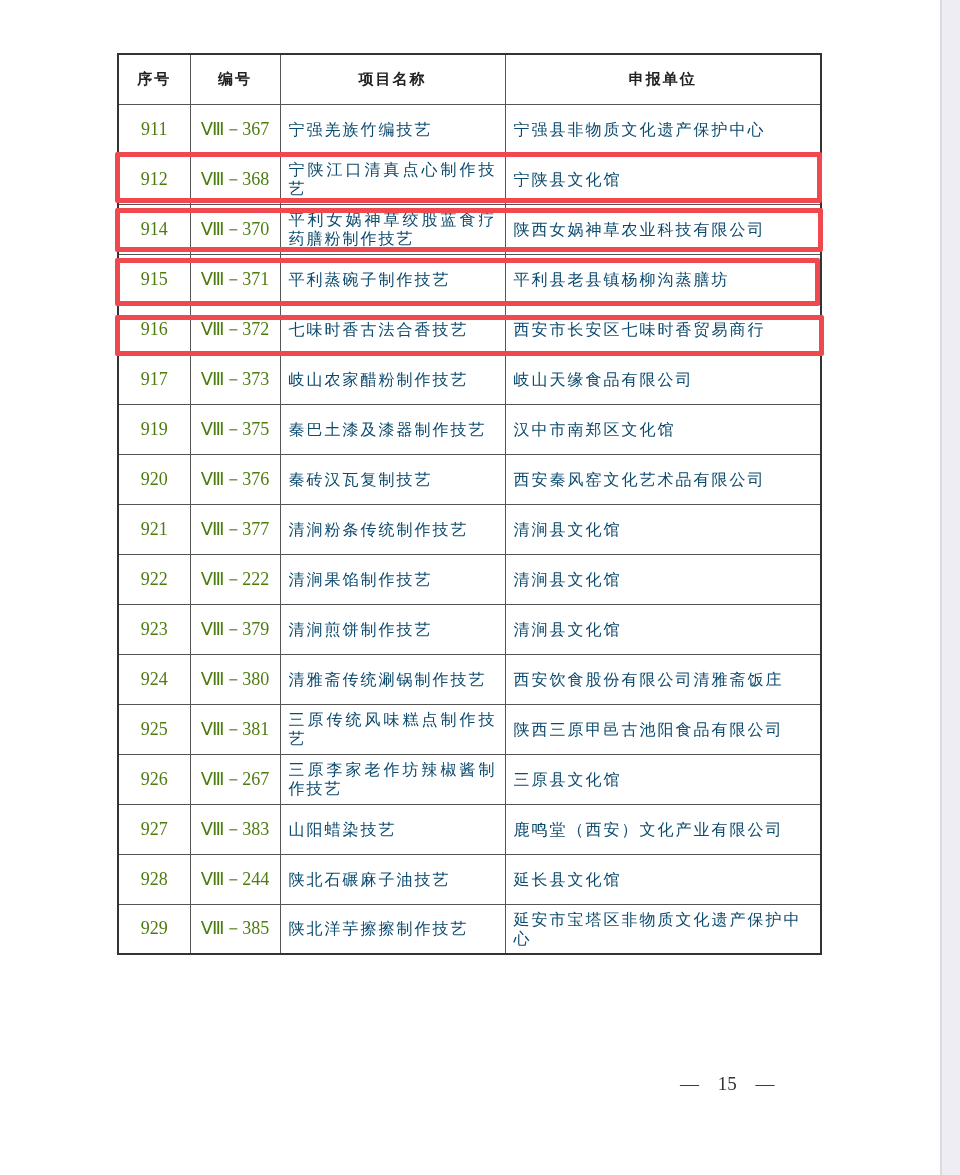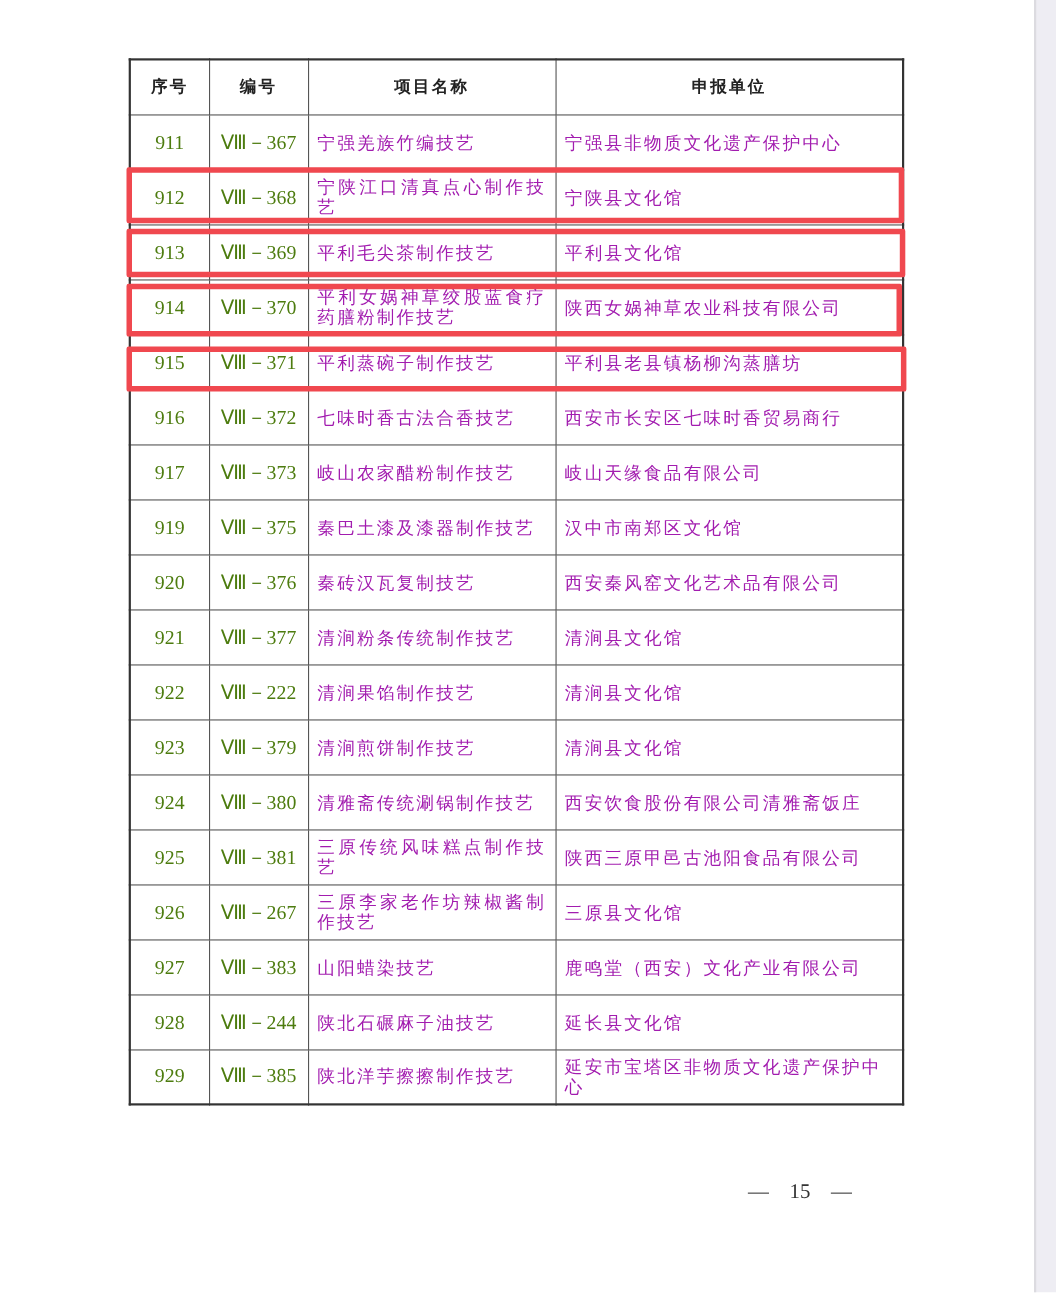--- a/index.html
+++ b/index.html
@@ -18,21 +18,21 @@
     position:absolute; left:117px; top:53px; width:703px;
     border-collapse:collapse; table-layout:fixed;
     border:2px solid #333;
   }
   .doc-table th, .doc-table td {
     border:1px solid #555; height:50px; padding:0 8px;
     font-size:16px; line-height:19px; box-sizing:border-box;
   }
   .doc-table th { font-weight:bold; text-align:center; letter-spacing:2px; color:#222; font-family:"DejaVu Sans", sans-serif; font-size:15px; }
   .doc-table td.c-no, .doc-table td.c-code { text-align:center; font-family:"Liberation Serif", serif; font-size:18px; color:#4d7c0f; }
-  .doc-table td.c-name, .doc-table td.c-unit { text-align:left; letter-spacing:2px; color:#a21caf; }
+  .doc-table td.c-name, .doc-table td.c-unit { text-align:left; letter-spacing:2px; color:#0c4a6e; }
   .doc-table td.c-name { text-align:justify; }
   .highlight {
     position:absolute; border:5px solid #f0484f; box-sizing:border-box; border-radius:2px;
     pointer-events:none;
   }
   .page-number {
     position:absolute; left:680px; top:1073px; font-size:19px; color:#333;
     font-family:"Liberation Serif", serif; word-spacing:14px;
   }
 </style>
@@ -60,26 +60,20 @@
           <td class="c-no">911</td>
           <td class="c-code">Ⅷ－367</td>
           <td class="c-name">宁强羌族竹编技艺</td>
           <td class="c-unit">宁强县非物质文化遗产保护中心</td>
         </tr>
         <tr>
           <td class="c-no">912</td>
           <td class="c-code">Ⅷ－368</td>
           <td class="c-name">宁陕江口清真点心制作技艺</td>
           <td class="c-unit">宁陕县文化馆</td>
-        </tr>
-        <tr>
-          <td class="c-no">913</td>
-          <td class="c-code">Ⅷ－369</td>
-          <td class="c-name">平利毛尖茶制作技艺</td>
-          <td class="c-unit">平利县文化馆</td>
         </tr>
         <tr>
           <td class="c-no">914</td>
           <td class="c-code">Ⅷ－370</td>
           <td class="c-name">平利女娲神草绞股蓝食疗药膳粉制作技艺</td>
           <td class="c-unit">陕西女娲神草农业科技有限公司</td>
         </tr>
         <tr>
           <td class="c-no">915</td>
           <td class="c-code">Ⅷ－371</td>

